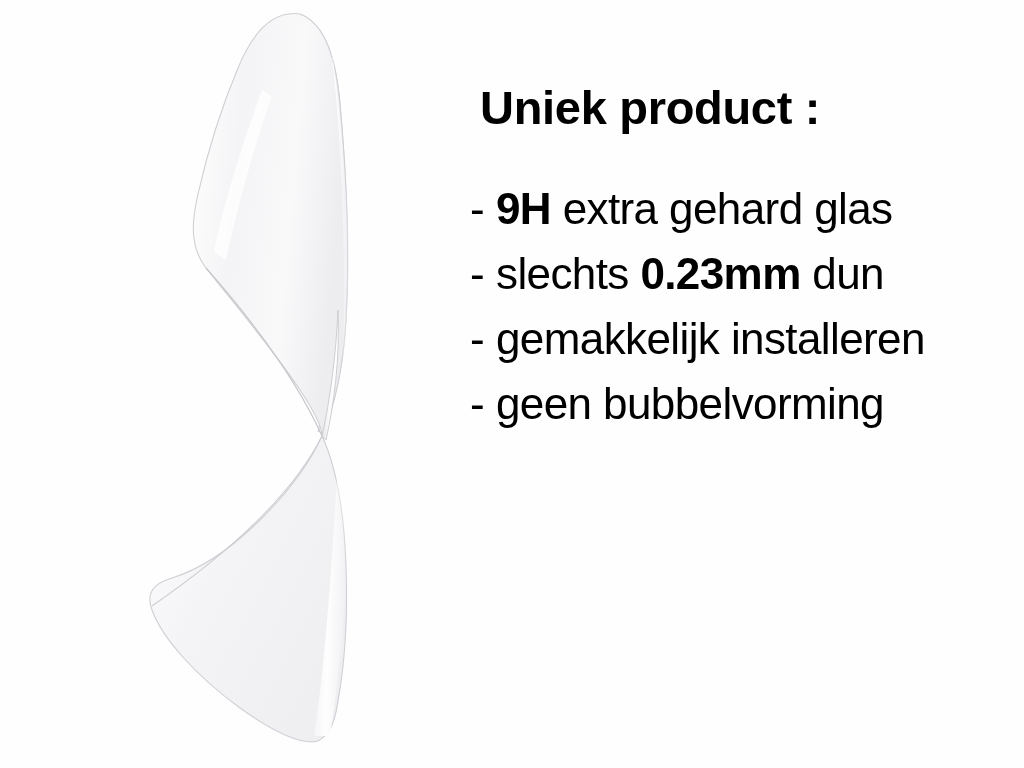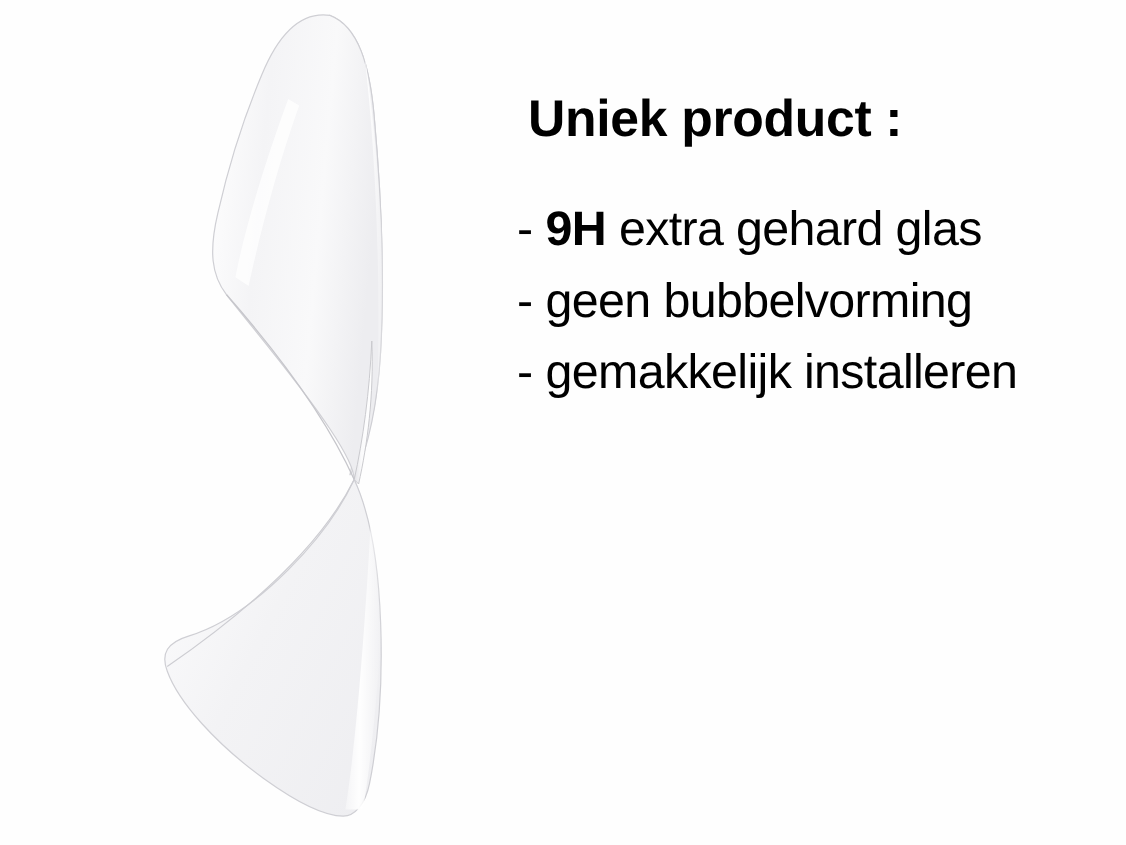--- a/index.html
+++ b/index.html
@@ -176,26 +176,29 @@
   <div id="feature-panel">
 
     <div id="product-headline">Uniek product :</div>
 
     <ul id="feature-list">
 
       <li class="feature-item">
         <span class="dash">-</span><span class="normal"></span><span class="strong">9H</span><span class="normal"> extra gehard glas</span>
       </li>
 
-
-
+      <li class="feature-item">
+        <span class="dash">-</span><span class="normal">slechts </span><span class="strong">0.23mm</span><span class="normal"> dun</span>
+      </li>
+
+
+
+      <li class="feature-item">
+        <span class="dash">-</span><span class="normal">gemakkelijk installeren</span><span class="strong"></span><span class="normal"></span>
+      </li>
 
       <li class="feature-item">
         <span class="dash">-</span><span class="normal">geen bubbelvorming</span><span class="strong"></span><span class="normal"></span>
-      </li>
-
-      <li class="feature-item">
-        <span class="dash">-</span><span class="normal">gemakkelijk installeren</span><span class="strong"></span><span class="normal"></span>
       </li>
 
     </ul>
   </div>
 </div>
 
 </body></html>

